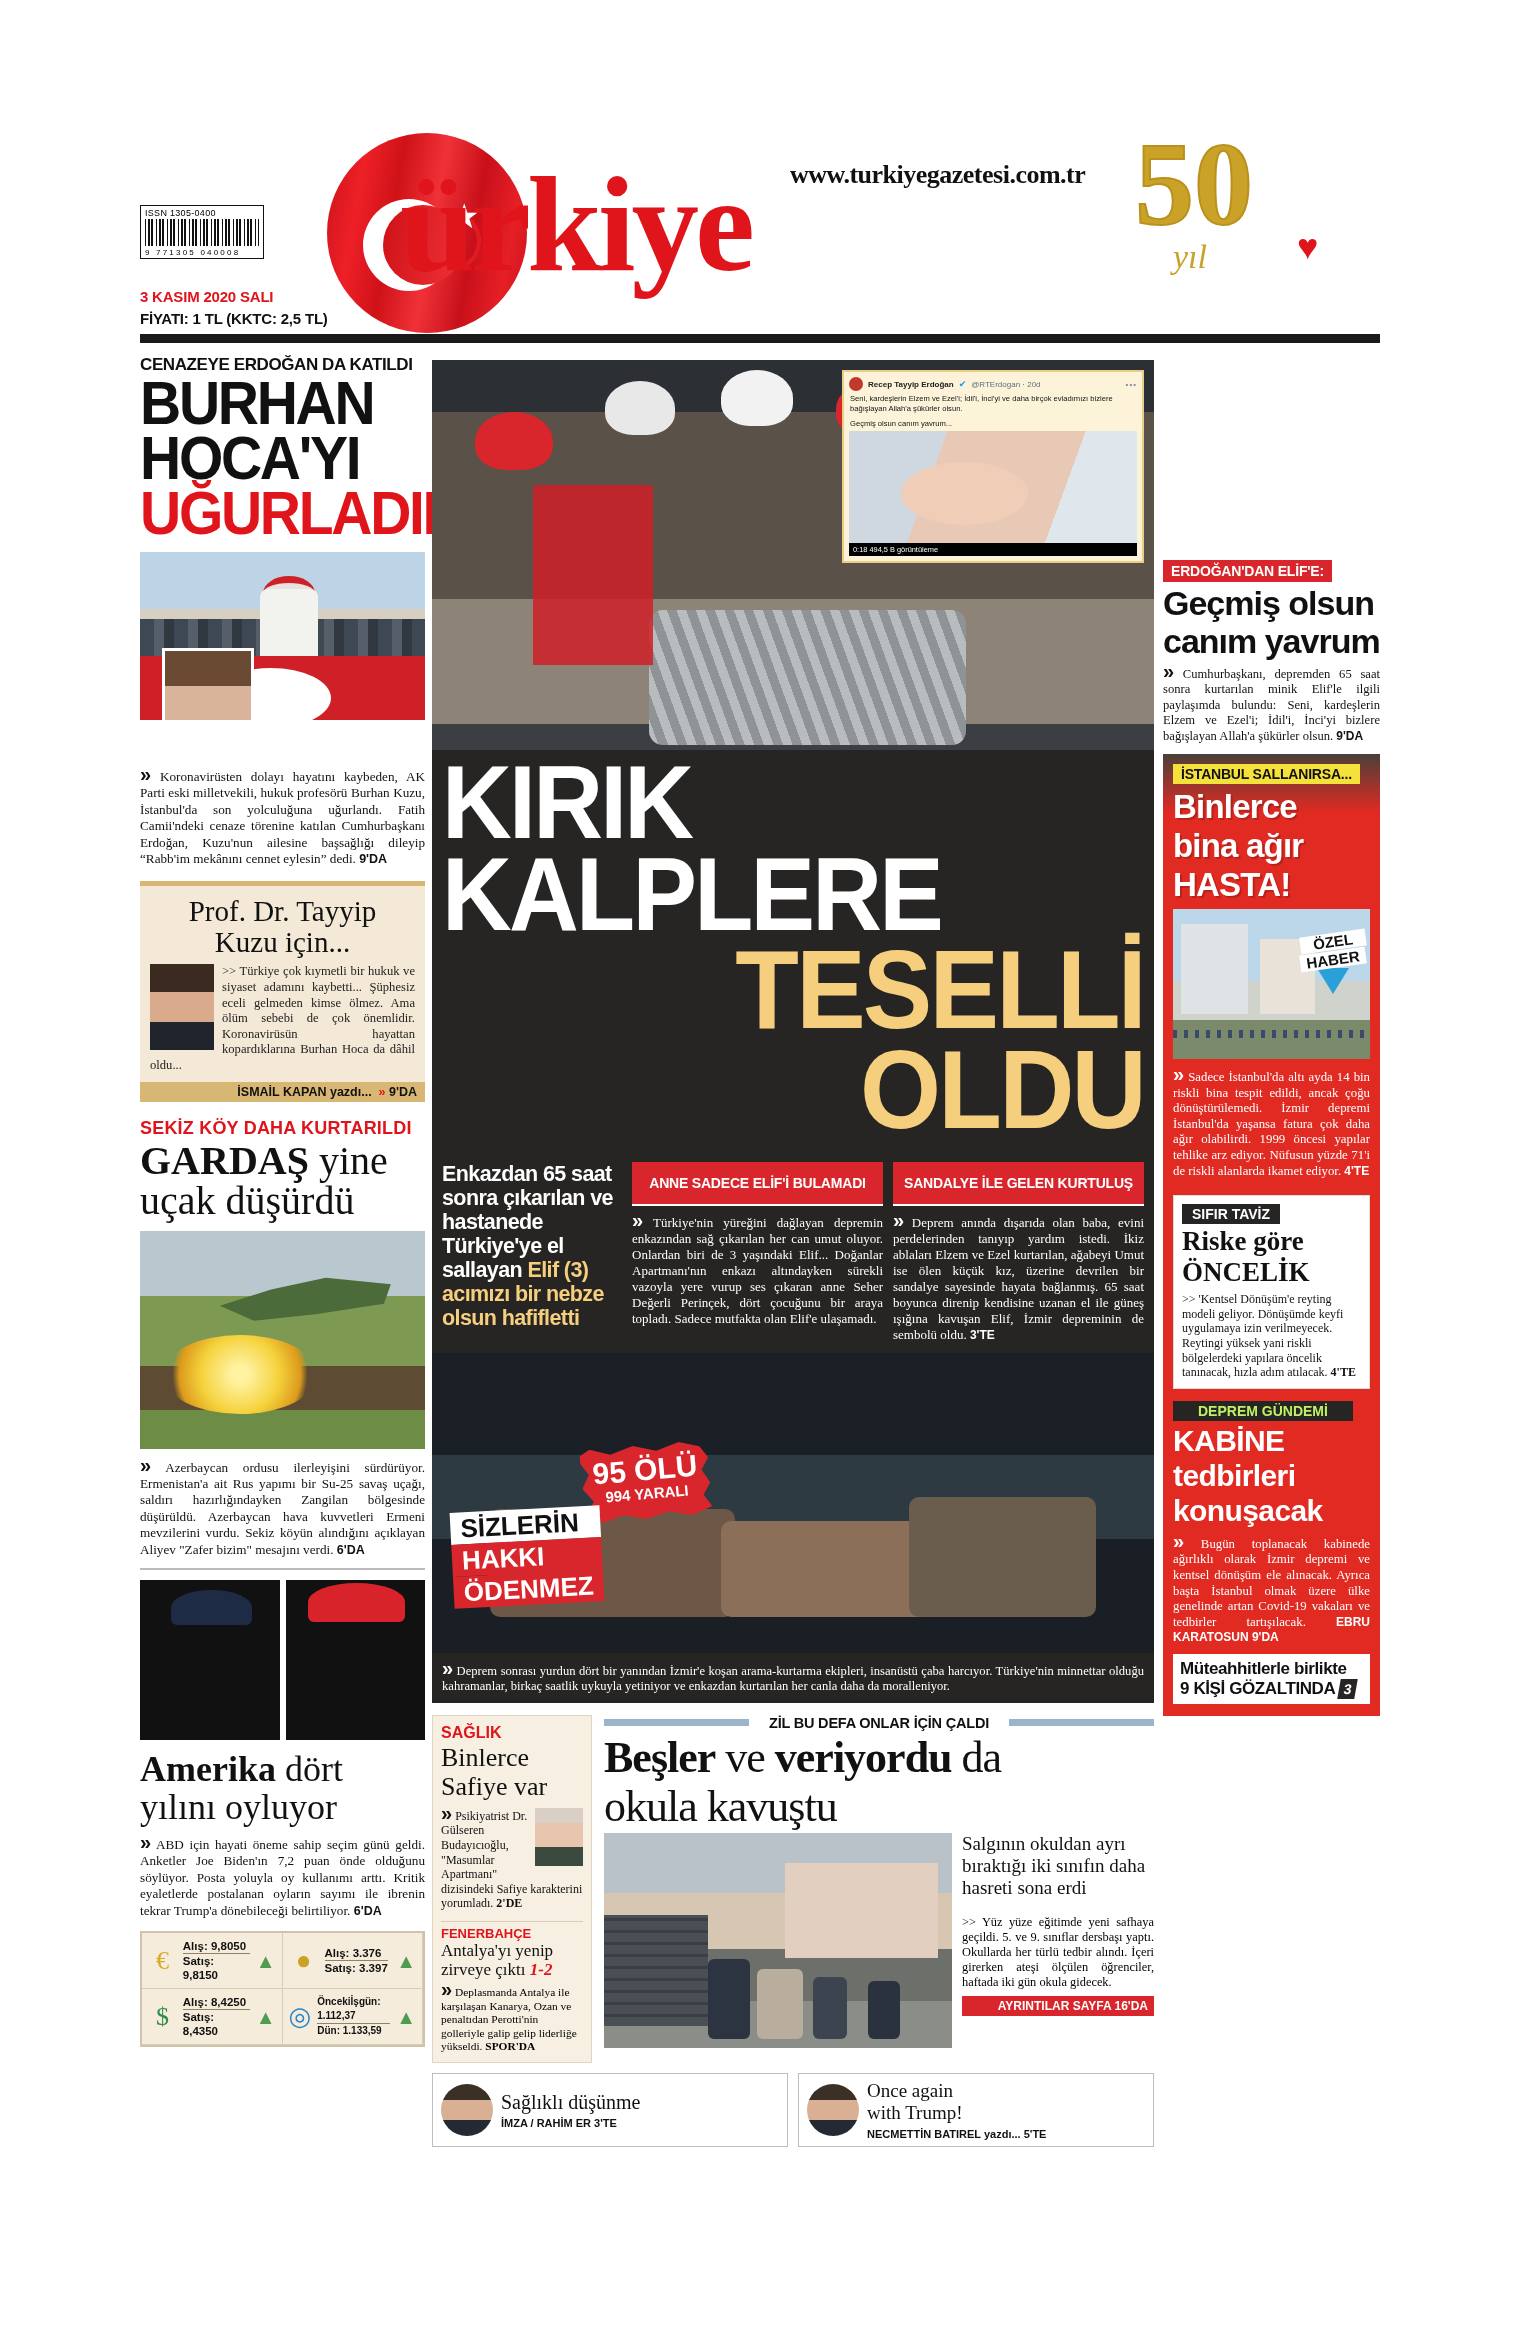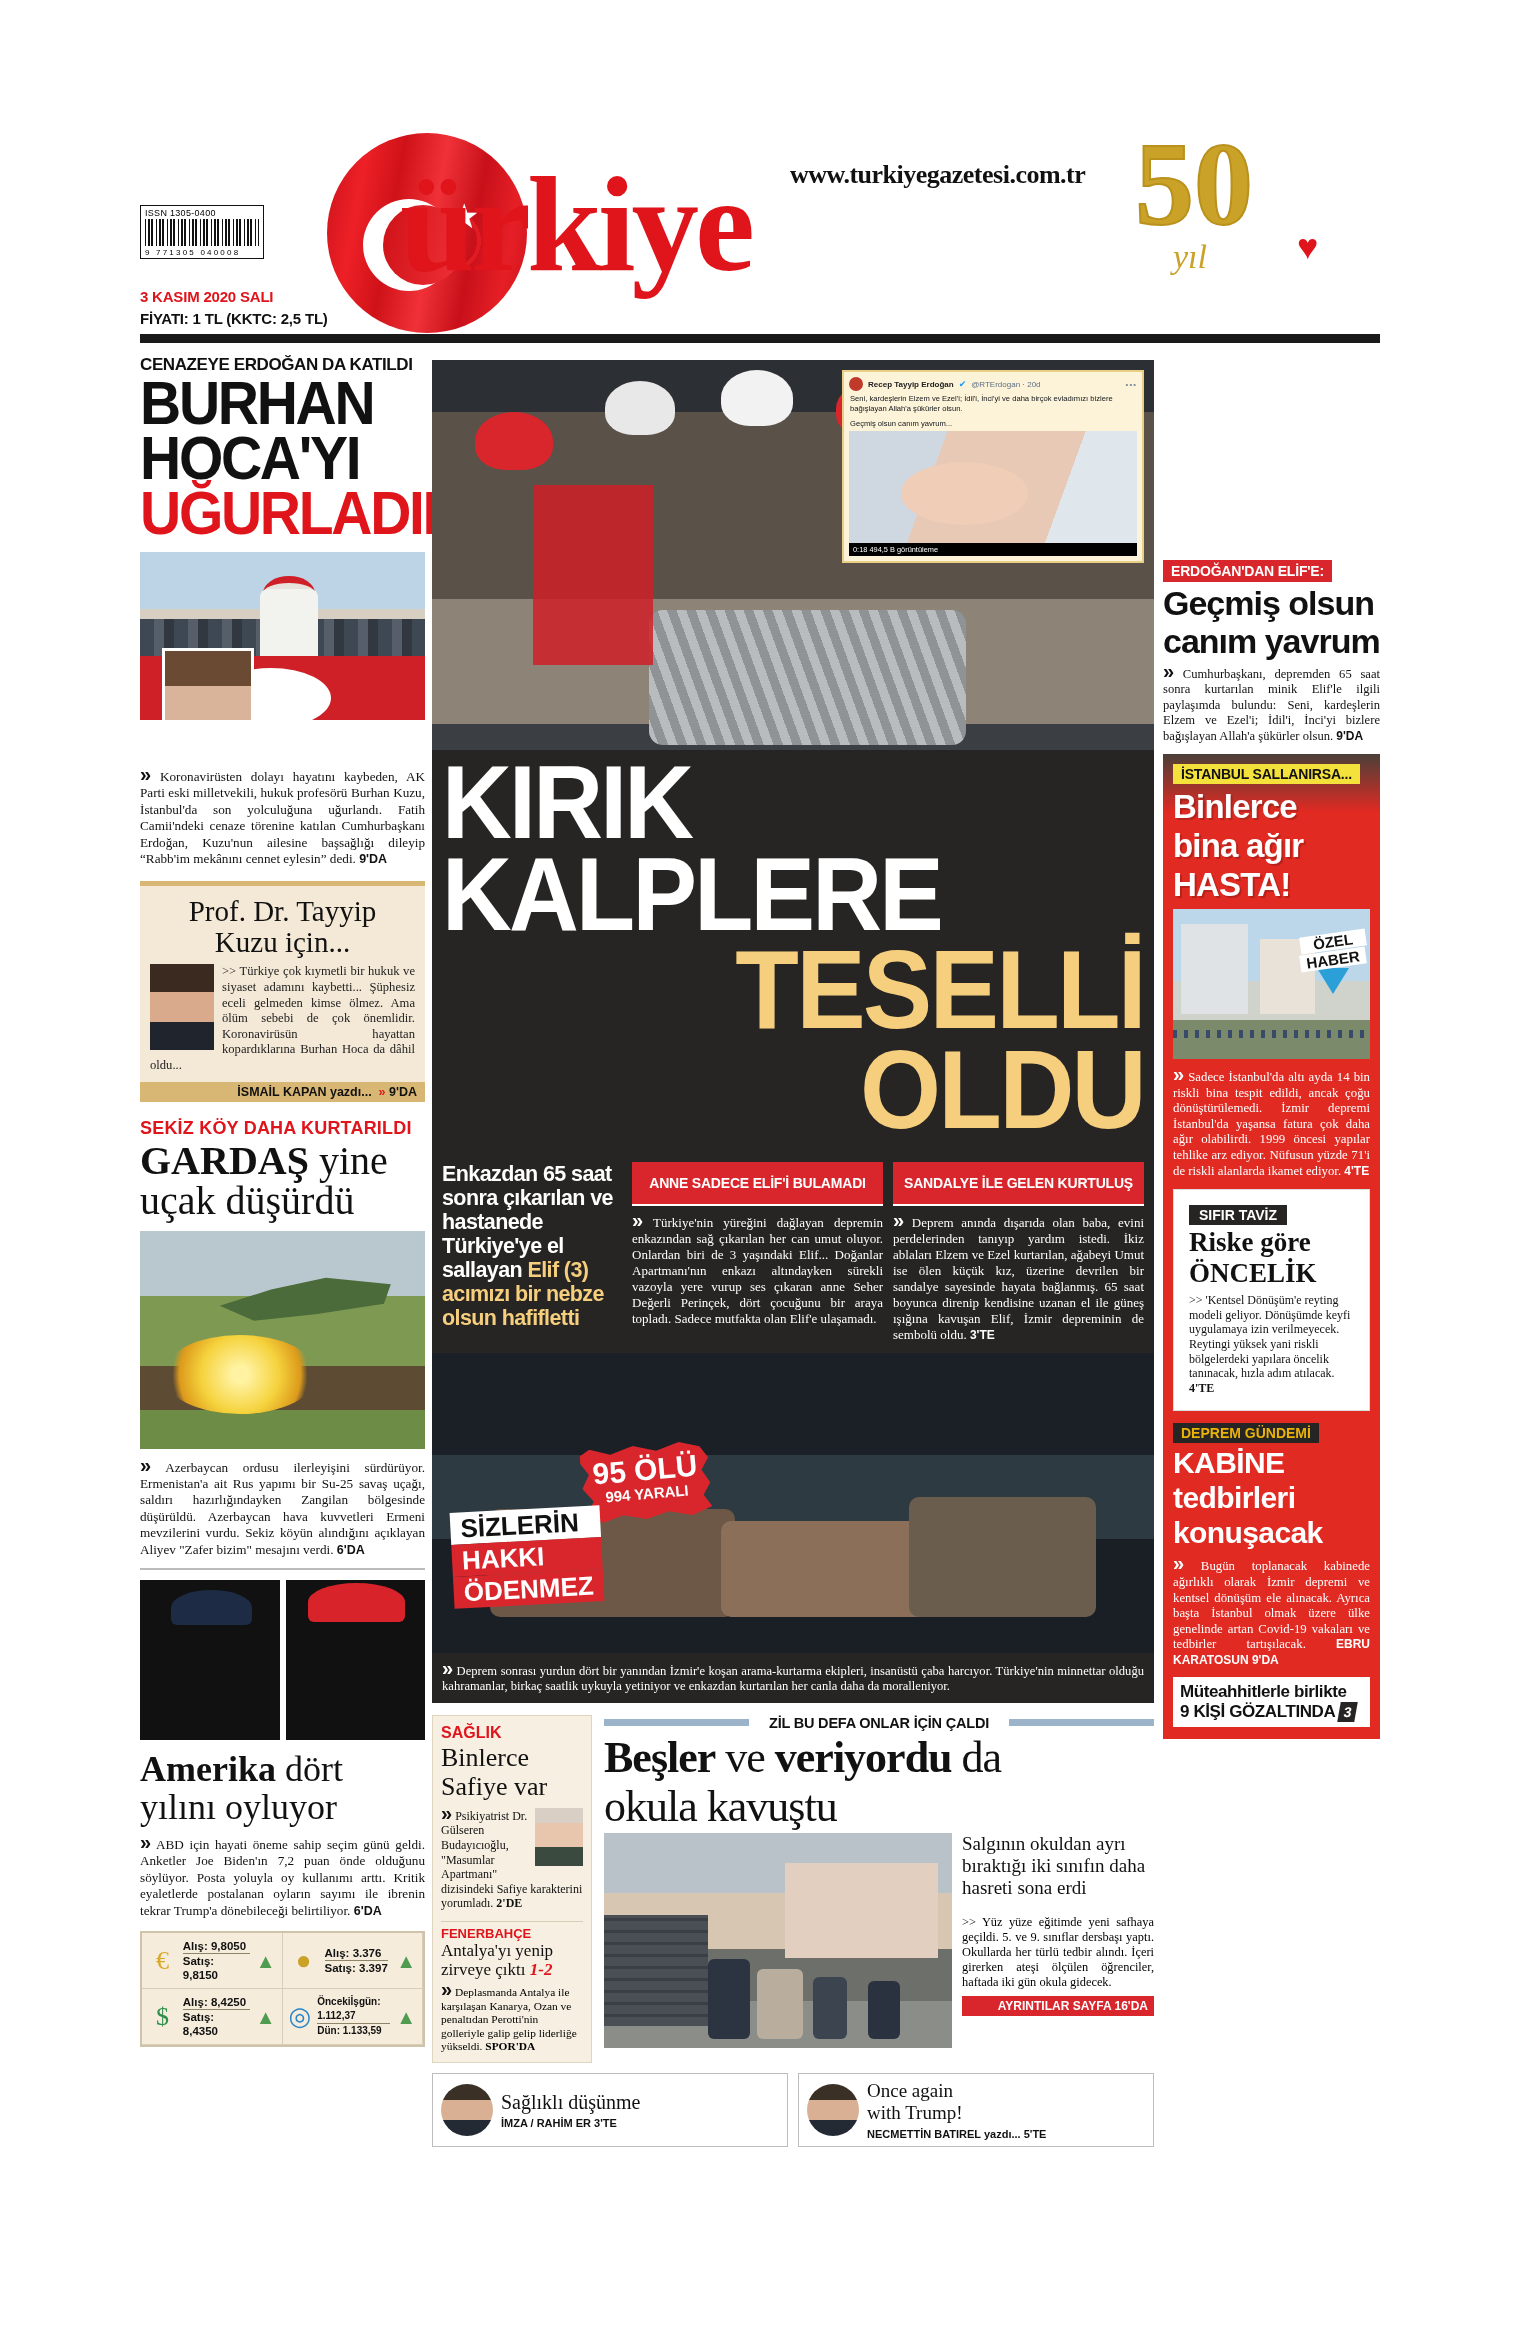--- a/index.html
+++ b/index.html
@@ -220,27 +220,27 @@
   .ozel{position:absolute;right:4px;top:24px;width:66px;text-align:center;}
   .ozel .t1{background:#fff;color:#111;font-family:"Liberation Sans",sans-serif;font-weight:bold;font-size:15px;
      transform:rotate(-8deg);display:block;padding:0 3px;}
   .ozel .t2{background:#fff;color:#111;font-family:"Liberation Sans",sans-serif;font-weight:bold;font-size:15px;
      transform:rotate(-8deg);display:block;padding:0 3px;margin-top:1px;}
   .ozel .tri{width:0;height:0;border-left:16px solid transparent;border-right:16px solid transparent;
      border-top:26px solid #2a9fd8;margin:0 auto;}
   .red-body{position:relative;color:#fff;font-family:"Liberation Serif",serif;font-size:12.8px;line-height:15.6px;
      margin-top:8px;text-align:justify;}
   .red-body b{font-family:"Liberation Sans",sans-serif;font-size:12px;}
-  .white-box{background:#fff;border:1px solid #ddd;margin-top:10px;padding:15px;}
+  .white-box{background:#fff;border:1px solid #ddd;margin-top:16px;padding:8px;}
   .wb-kick{background:#272523;color:#fff;font-family:"Liberation Sans",sans-serif;font-weight:bold;font-size:14px;
      display:inline-block;padding:2px 10px;}
   .wb-head{font-family:"Liberation Serif",serif;font-weight:bold;font-size:27px;line-height:27px;color:#111;margin-top:4px;}
   .wb-body{font-family:"Liberation Serif",serif;font-size:12px;line-height:14.6px;margin-top:6px;color:#111;}
-  .dep-kick{background:#272523;color:#eab308;font-family:"Liberation Sans",sans-serif;font-weight:bold;font-size:14px;
-     display:inline-block;padding:2px 8px;margin-top:12px;position:relative;}
+  .dep-kick{background:#272523;color:#bef264;font-family:"Liberation Sans",sans-serif;font-weight:bold;font-size:14px;
+     display:inline-block;padding:2px 25px;margin-top:12px;position:relative;}
   .dep-head{position:relative;font-family:"Liberation Sans",sans-serif;font-weight:bold;font-size:30px;line-height:31px;
      color:#fff;margin-top:4px;letter-spacing:-.6px;}
   .mut-box{position:relative;background:#fff;margin-top:8px;padding:5px 7px;}
   .mut-box .l1{font-family:"Liberation Sans",sans-serif;font-weight:bold;font-size:17px;line-height:20px;color:#111;letter-spacing:-.4px;}
   .mut-box .l2{font-family:"Liberation Sans",sans-serif;font-weight:bold;font-size:17px;line-height:20px;color:#111;letter-spacing:-.4px;}
   .pg-badge{background:#272523;color:#fff;padding:0 5px;font-size:14px;display:inline-block;transform:skewX(-10deg);}
   .sep-line{border-top:2px solid #bbb;margin:10px 0;}
 </style>
 </head>
 <body>

